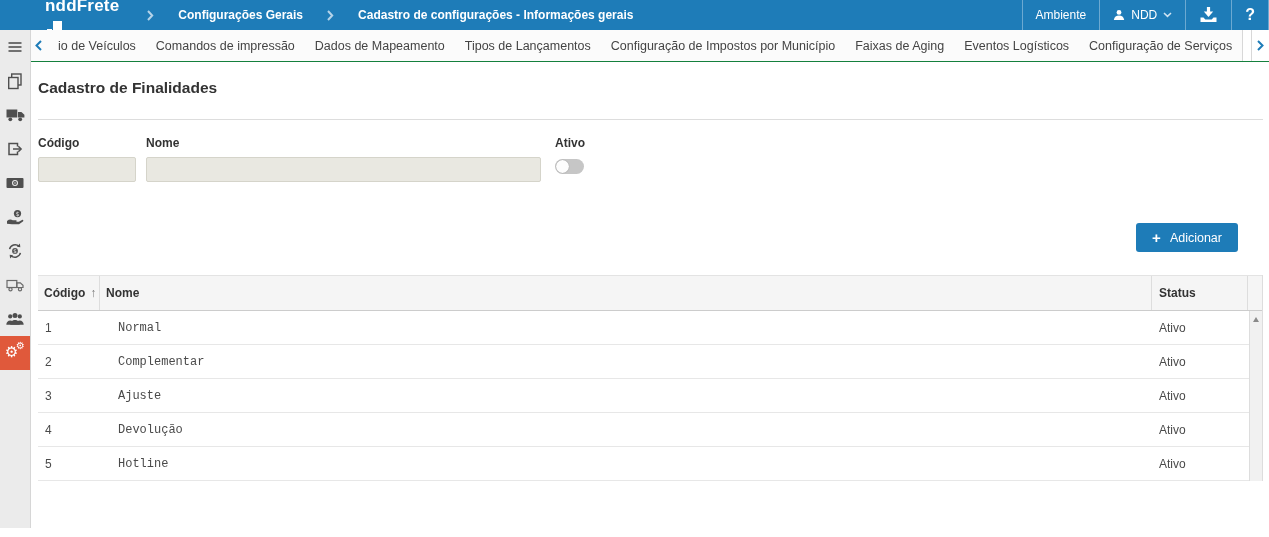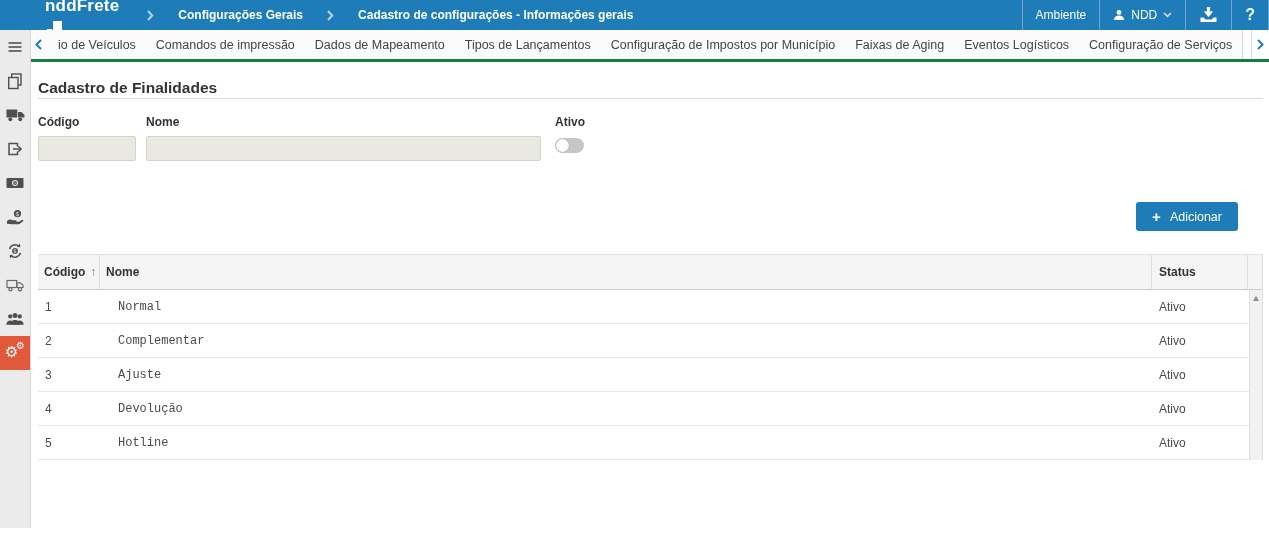--- a/index.html
+++ b/index.html
@@ -26,32 +26,32 @@
   .sidebar { position:absolute; left:0; top:30px; width:31px; height:498px;
     background:#ebebeb; border-right:1px solid #d6d6d6; }
   .side-item { width:100%; height:34px; display:flex; align-items:center; justify-content:center; cursor:pointer; }
   .side-item.active { background:#e0593b; }
   .gear-wrap { position:relative; width:20px; height:20px; color:#fff; }
   .gear-big { position:absolute; left:0; top:1px; font-size:15px; line-height:15px; }
   .gear-small { position:absolute; right:0; top:-2px; font-size:10px; line-height:10px; }
 
   
   .tabbar { position:absolute; left:31px; top:30px; width:1238px; height:32px;
-    background:#fbfbfb; border-bottom:3px solid #15803d; display:flex; align-items:stretch; }
+    background:#fbfbfb; border-bottom:1px solid #15803d; display:flex; align-items:stretch; }
   .tab-scroll { width:15px; display:flex; align-items:center; justify-content:center; cursor:pointer; flex:0 0 auto; }
   .tab-scroll.right { border-left:1px solid #d8d8d8; width:18px; background:#fff; }
   .tabs { flex:1; display:flex; justify-content:space-between; align-items:stretch; overflow:hidden; padding-left:2px; }
   .tab { display:flex; align-items:center; padding:0 10px; font-size:12.5px; color:#444;
     white-space:nowrap; cursor:pointer; flex:0 0 auto; }
   .tab.active { background:#fff; border-left:1px solid #d8d8d8; border-right:1px solid #d8d8d8;
     margin-bottom:-1px; color:#333; }
 
   
   .content { position:absolute; left:31px; top:62px; width:1238px; height:475px; background:#fff; padding:17px 6px 0 7px; }
-  .page-title { font-size:15.5px; font-weight:700; color:#333; padding-bottom:1px; border-bottom:1px solid #ddd; }
+  .page-title { font-size:15.5px; font-weight:700; color:#333; padding-bottom:22px; border-bottom:1px solid #ddd; }
 
   .form-row { display:flex; margin-top:16px; }
   .field { display:flex; flex-direction:column; }
   .field label { font-size:12px; font-weight:700; color:#333; margin-bottom:7px; }
   .txt { height:25px; background:#e9e8e1; border:1px solid #d5d4ca; border-radius:2px; padding:0 6px; font-size:12px; color:#333; }
   .f-codigo { width:98px; margin-right:10px; }
   .f-codigo .txt { width:98px; }
   .f-nome { width:395px; }
   .f-nome .txt { width:395px; }
   .f-ativo { margin-left:14px; }

